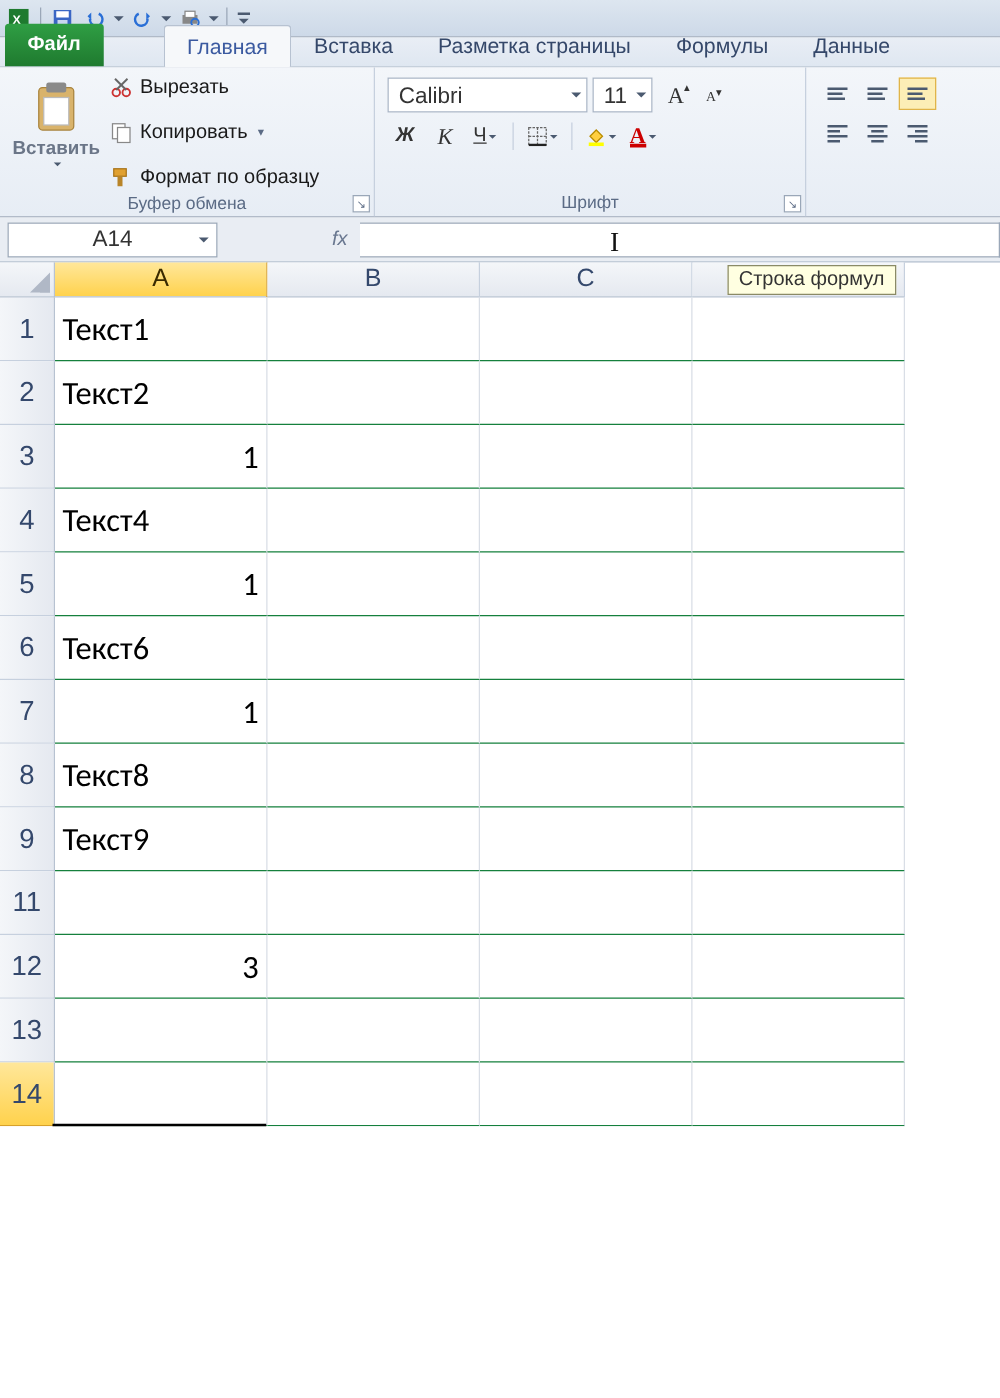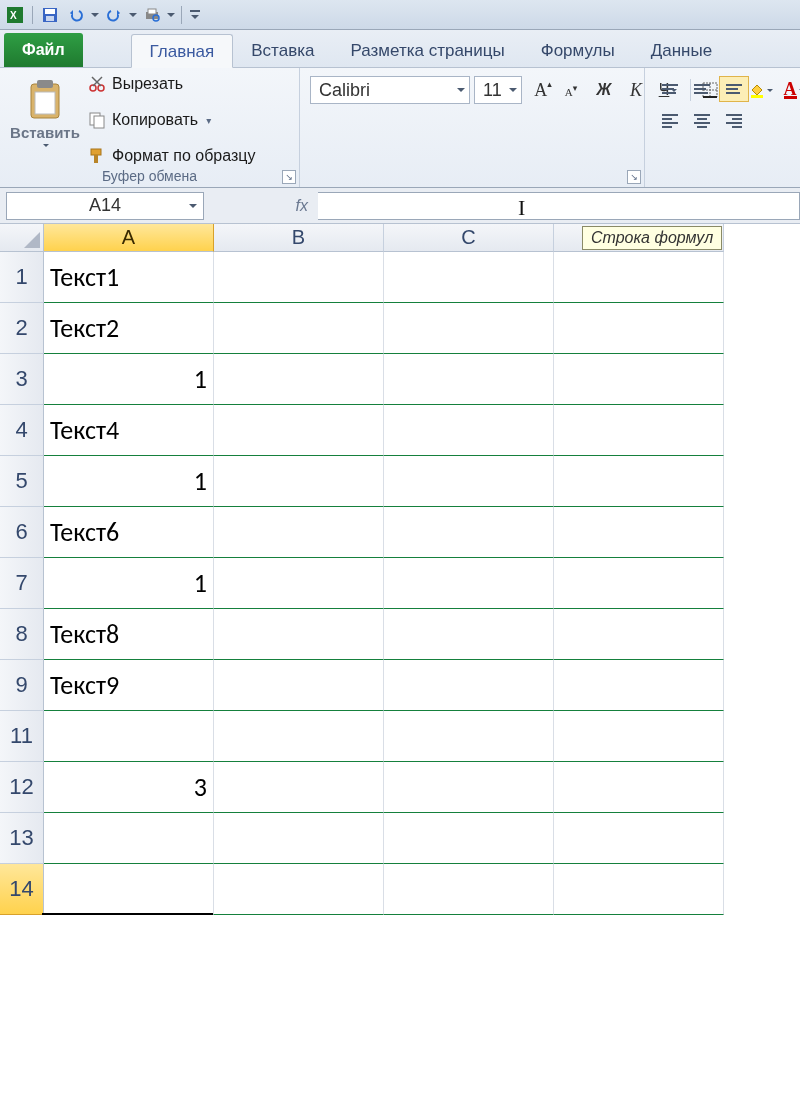--- a/index.html
+++ b/index.html
@@ -28,21 +28,21 @@
     display: inline-flex; align-items: center; justify-content: center;
     border-radius: 2px;
   }
   .qat-btn svg { display: block; }
   .qat-sep { width: 1px; height: 18px; background: #9aa7b8; margin: 0 2px; }
   .qat-drop { width: 8px; height:22px; display:inline-flex; align-items:center; justify-content:center;}
   .qat-drop::after { content:""; border:4px solid transparent; border-top-color:#4b5a70; margin-top:4px;}
 
   
   .ribbon-tabs {
-    height: 38px;
+    height: 24px;
     background: linear-gradient(#e9eef5, #dfe7f1);
     display: flex;
     align-items: flex-end;
     border-bottom: 1px solid #b7c2d1;
   }
   .file-tab {
     background: linear-gradient(#2f9e44, #1f7a2f);
     color: #fff;
     font-weight: bold;
     font-size: 16px;
@@ -112,21 +112,21 @@
     padding:2px; border-radius:3px;
   }
   .paste-btn svg { margin-top:4px; }
   .paste-lbl { font-size:15px; color:#6b7688; margin-top:2px;font-weight:bold; }
   .clip-col { display:flex; flex-direction:column; gap:16px; padding-top:2px; }
   .clip-item { display:flex; align-items:center; gap:6px; font-size:16px; color:#1a1a1a; cursor:default; padding:1px 2px;}
   .clip-item svg { flex-shrink:0; }
   .mini-drop { font-size:10px; color:#5b6b85; margin-left:2px;}
 
   
-  .font-body { display:flex; flex-direction:row; gap:6px; padding-top:4px;text-align:right; }
+  .font-body { display:flex; flex-direction:column; gap:6px; padding-top:4px;text-align:right; }
   .font-row { display:flex; gap:4px; align-items:center; }
   .font-combo {
     height: 28px; background:#fff; border:1px solid #a9b5c6;
     display:flex; align-items:center; padding:0 4px 0 8px;
     font-size:18px; color:#333;
   }
   .font-name { width: 160px; justify-content:space-between; }
   .font-size { width: 48px; justify-content:space-between; }
   .combo-arrow { border:4px solid transparent; border-top-color:#4b5a70; margin-top:4px; margin-left:auto; }
   .grow-shrink { display:flex; gap:2px; margin-left:4px;}
@@ -156,21 +156,21 @@
   .al-lines span{display:block;height:2px;background:#4b5a70;}
 
   
   .editbar {
     height: 36px;
     background: #e9edf3;
     border-bottom:1px solid #b7c2d1;
     display:flex; align-items:center;
   }
   .namebox {
-    width: 198px; height:28px; background:#fff; border:1px solid #9aa7b8;
+    width: 168px; height:28px; background:#fff; border:1px solid #9aa7b8;
     margin:0 4px 0 6px;
     display:flex; align-items:center; justify-content:center;
     font-size:18px; position:relative;
   }
   .namebox .combo-arrow{position:absolute; right:6px;}
   .fx-lbl{font-style:italic; font-size:16px; color:#6a7890; margin-right:10px;}
   .formula-input{
     flex:1; height:28px; background:#fff; border:1px solid #9aa7b8;
     border-left:none; position:relative;
   }
@@ -385,20 +385,21 @@
               <rect x="2" y="13" width="12" height="3" fill="#ffff00"></rect>
             </svg>
           <span class="dd-arr"></span>
         </div>
         <div class="fmt-btn">
           <span class="fontcolor-A">A</span>
             <span class="dd-arr"></span>
         </div>
       </div>
     </div>
+    <div class="group-label">Шрифт</div>
     <div class="group-launcher">↘</div>
   </div>
 
   <div class="group" style="flex:1; border-right:none;">
     <div class="align-body">
       <div class="align-row">
         <div class="align-btn">
             <div class="al-lines">
               <span style="width:16px;"></span>
               <span style="width:12px;"></span>
@@ -457,21 +458,21 @@
   </div>
   <div style="width:110px; display:flex; align-items:center; justify-content:flex-end;">
     <span class="fx-lbl">fx</span>
   </div>
   <div class="formula-input">
     <span class="text-cursor">I</span>
   </div>
 </div>
 
 <div class="grid">
-  <div class="tooltip-ov" style="left:582px; top:2px;font-style:italic;">Строка формул</div>
+  <div class="tooltip-ov" style="left:582px; top:2px;">Строка формул</div>
 
   <div class="col-headers">
     <div class="corner"></div>
     <div class="colh sel">A</div>
     <div class="colh">B</div>
     <div class="colh">C</div>
     <div class="colh">D</div>
   </div>
 
   <div id="rows-container">

